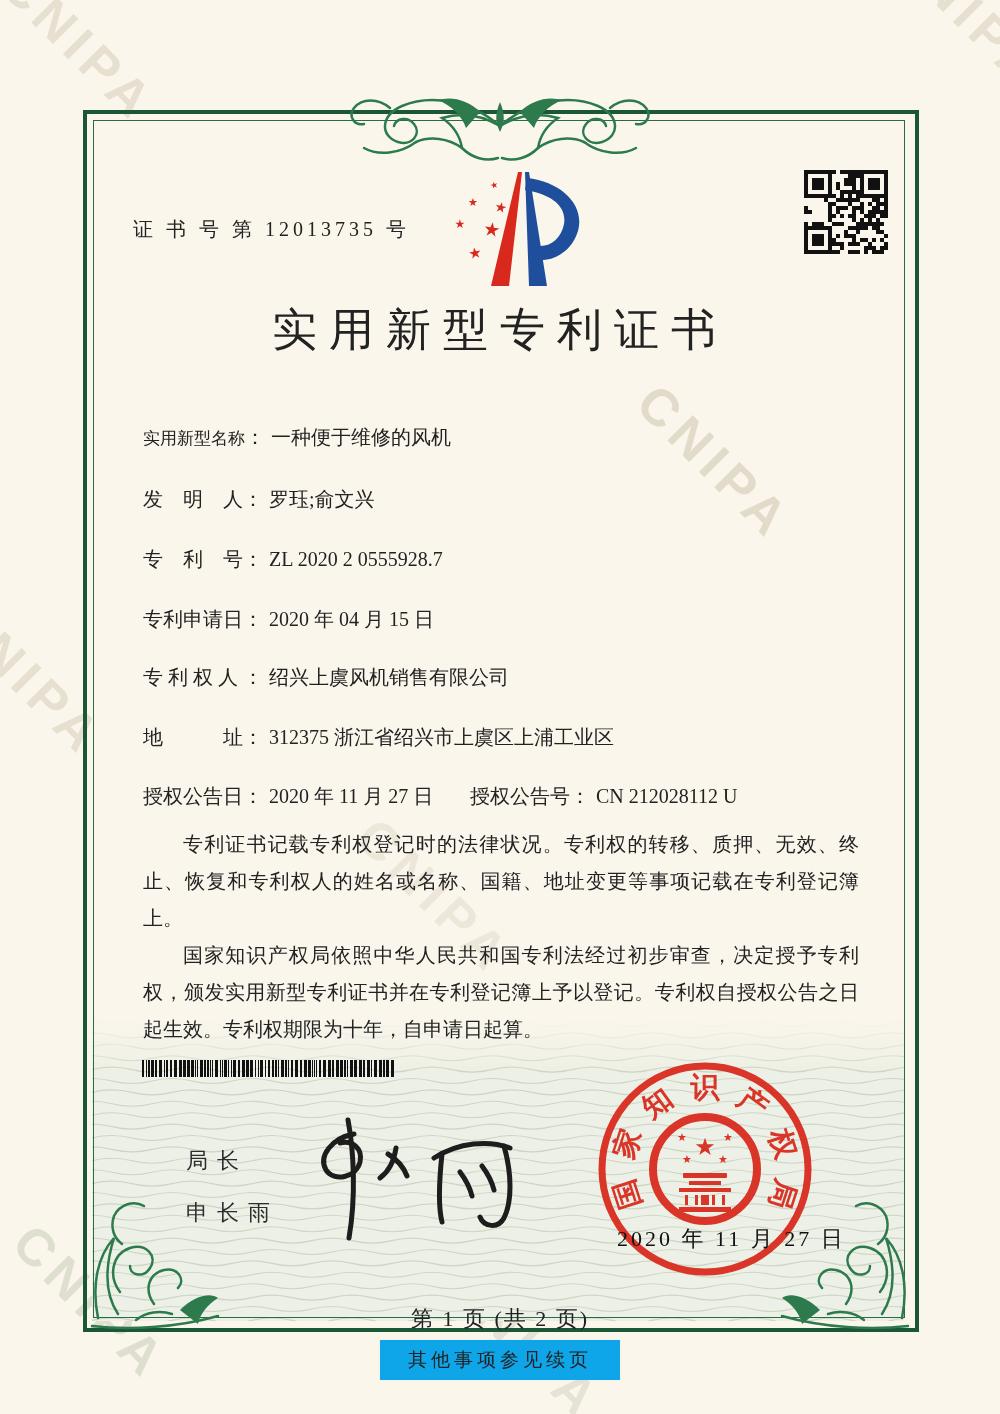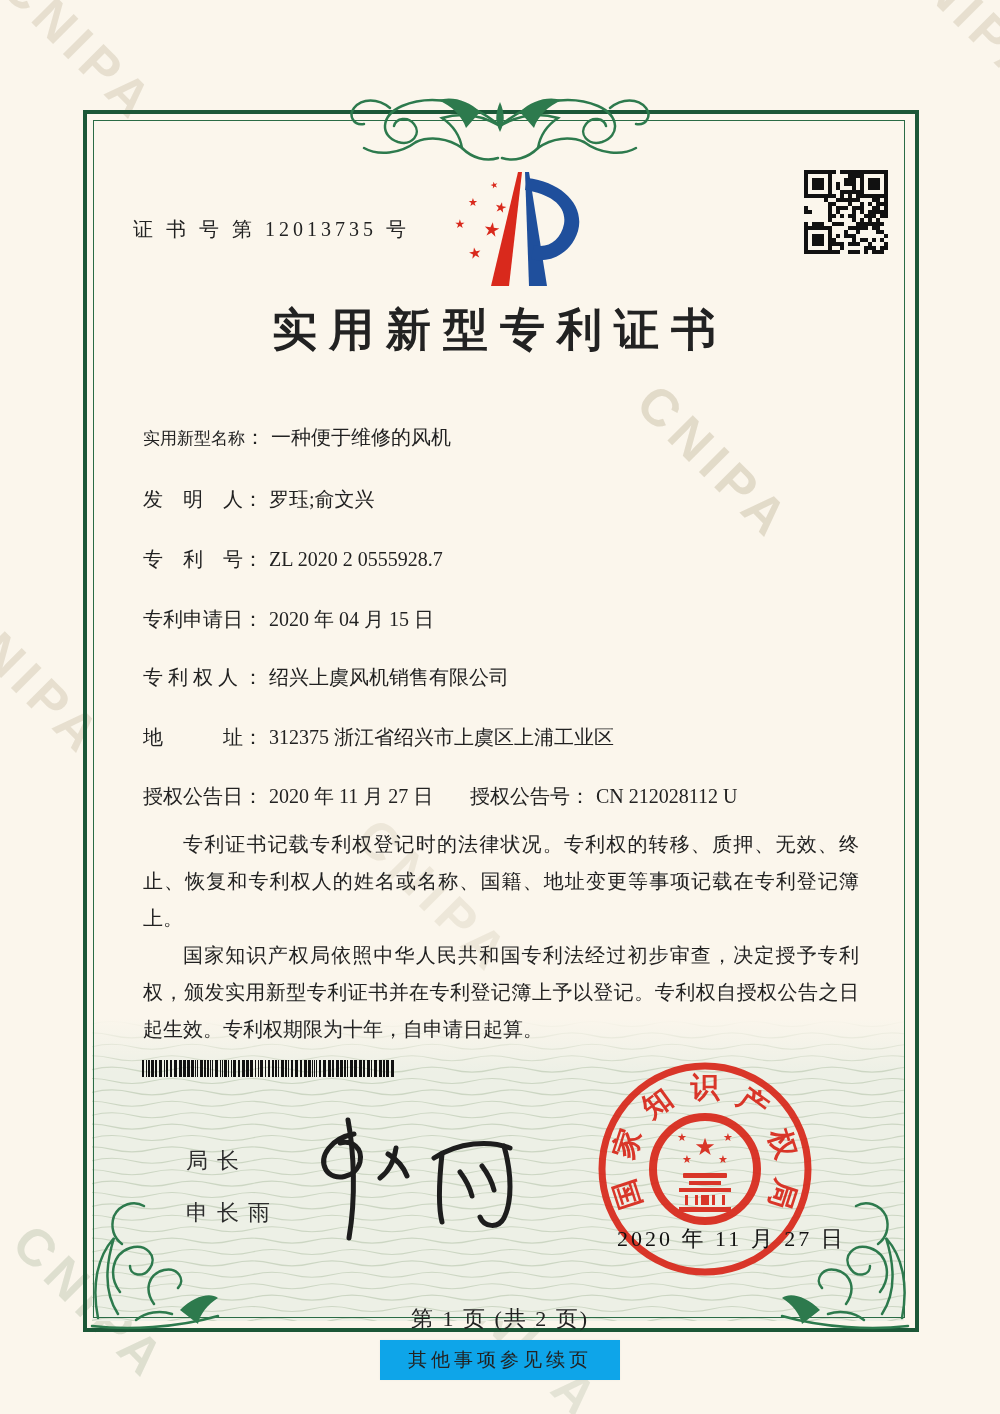--- a/index.html
+++ b/index.html
@@ -29,21 +29,21 @@
   
   .waves-wrap{position:absolute; left:92px; top:1018px; width:812px; height:303px;
     background:#edf0e6; overflow:hidden;}
   .waves-fade{position:absolute; left:92px; top:1018px; width:812px; height:54px;
     background:linear-gradient(#fbf6ec, rgba(251,246,236,0));}
   
   .cert-no{position:absolute; left:133px; top:176px; font-size:20px; letter-spacing:4px;margin-top:40px;}
   .logo{position:absolute; left:443px; top:168px;}
   .qr{position:absolute; left:804px; top:170px;}
   .title{position:absolute; left:0; top:300px; width:100%; text-align:center;
-    font-size:45px; font-weight:bold; letter-spacing:12px;}
+    font-size:45px; font-weight:normal; letter-spacing:12px;}
   
   .field-row{position:absolute; left:143px; font-size:20px; white-space:nowrap;}
   .field-row .flabel{display:inline-block; min-width:100px;}
   .field-row.r1 .flabel{font-size:17px; letter-spacing:0;}
   .fvalue{padding-left:6px;}
   .grant-no{position:absolute; left:470px; top:783px; font-size:20px; white-space:nowrap;}
   
   .body-text{position:absolute; left:143px; top:826px; width:716px;
     font-size:20px; line-height:37px; text-align:justify;}
   .body-text p{margin:0; text-indent:2em;}

